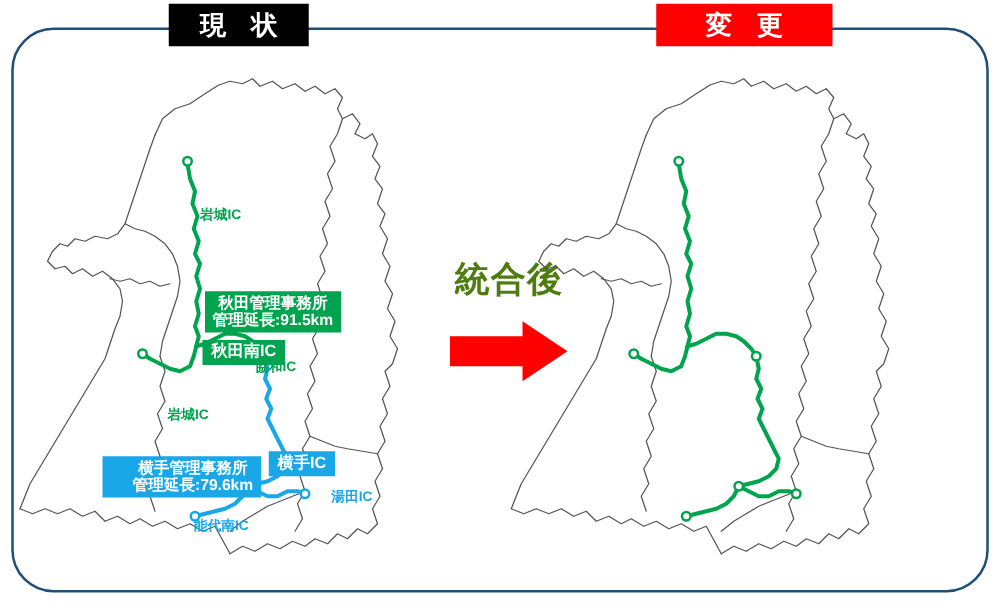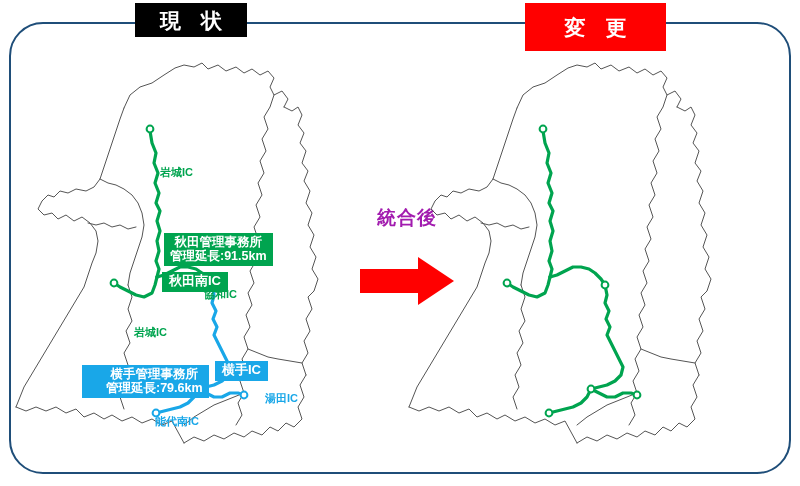--- a/index.html
+++ b/index.html
@@ -31,31 +31,31 @@
     position: absolute;
     display: flex; align-items: center; justify-content: center;
     color: #ffffff;
     font-weight: bold;
     letter-spacing: 7px;
     text-indent: 7px;
     font-size: 21px;
     line-height: 1;
   }
   .chip-left  { left: 135px; top: 3px;  width: 112px; height: 34px; background: #000000; }
-  .chip-right { left: 525px; top: 3px;  width: 141px; height: 48px; background: #ff0000; }
+  .chip-right { left: 525px; top: 3px;  width: 141px; height: 34px; background: #ff0000; }
 
   
   .center-text {
     position: absolute;
     left: 352px; top: 205px;
     width: 110px;
     text-align: center;
-    color: #a21caf;
-    font-weight: bold;
-    font-size: 19px;
+    color: #4d7c0f;
+    font-weight: bold;
+    font-size: 28px;
     letter-spacing: 1px;
     white-space: nowrap;
   }
   .center-arrow {
     position: absolute;
     left: 360px; top: 255px;
     width: 94px; height: 52px;
   }
 
   

